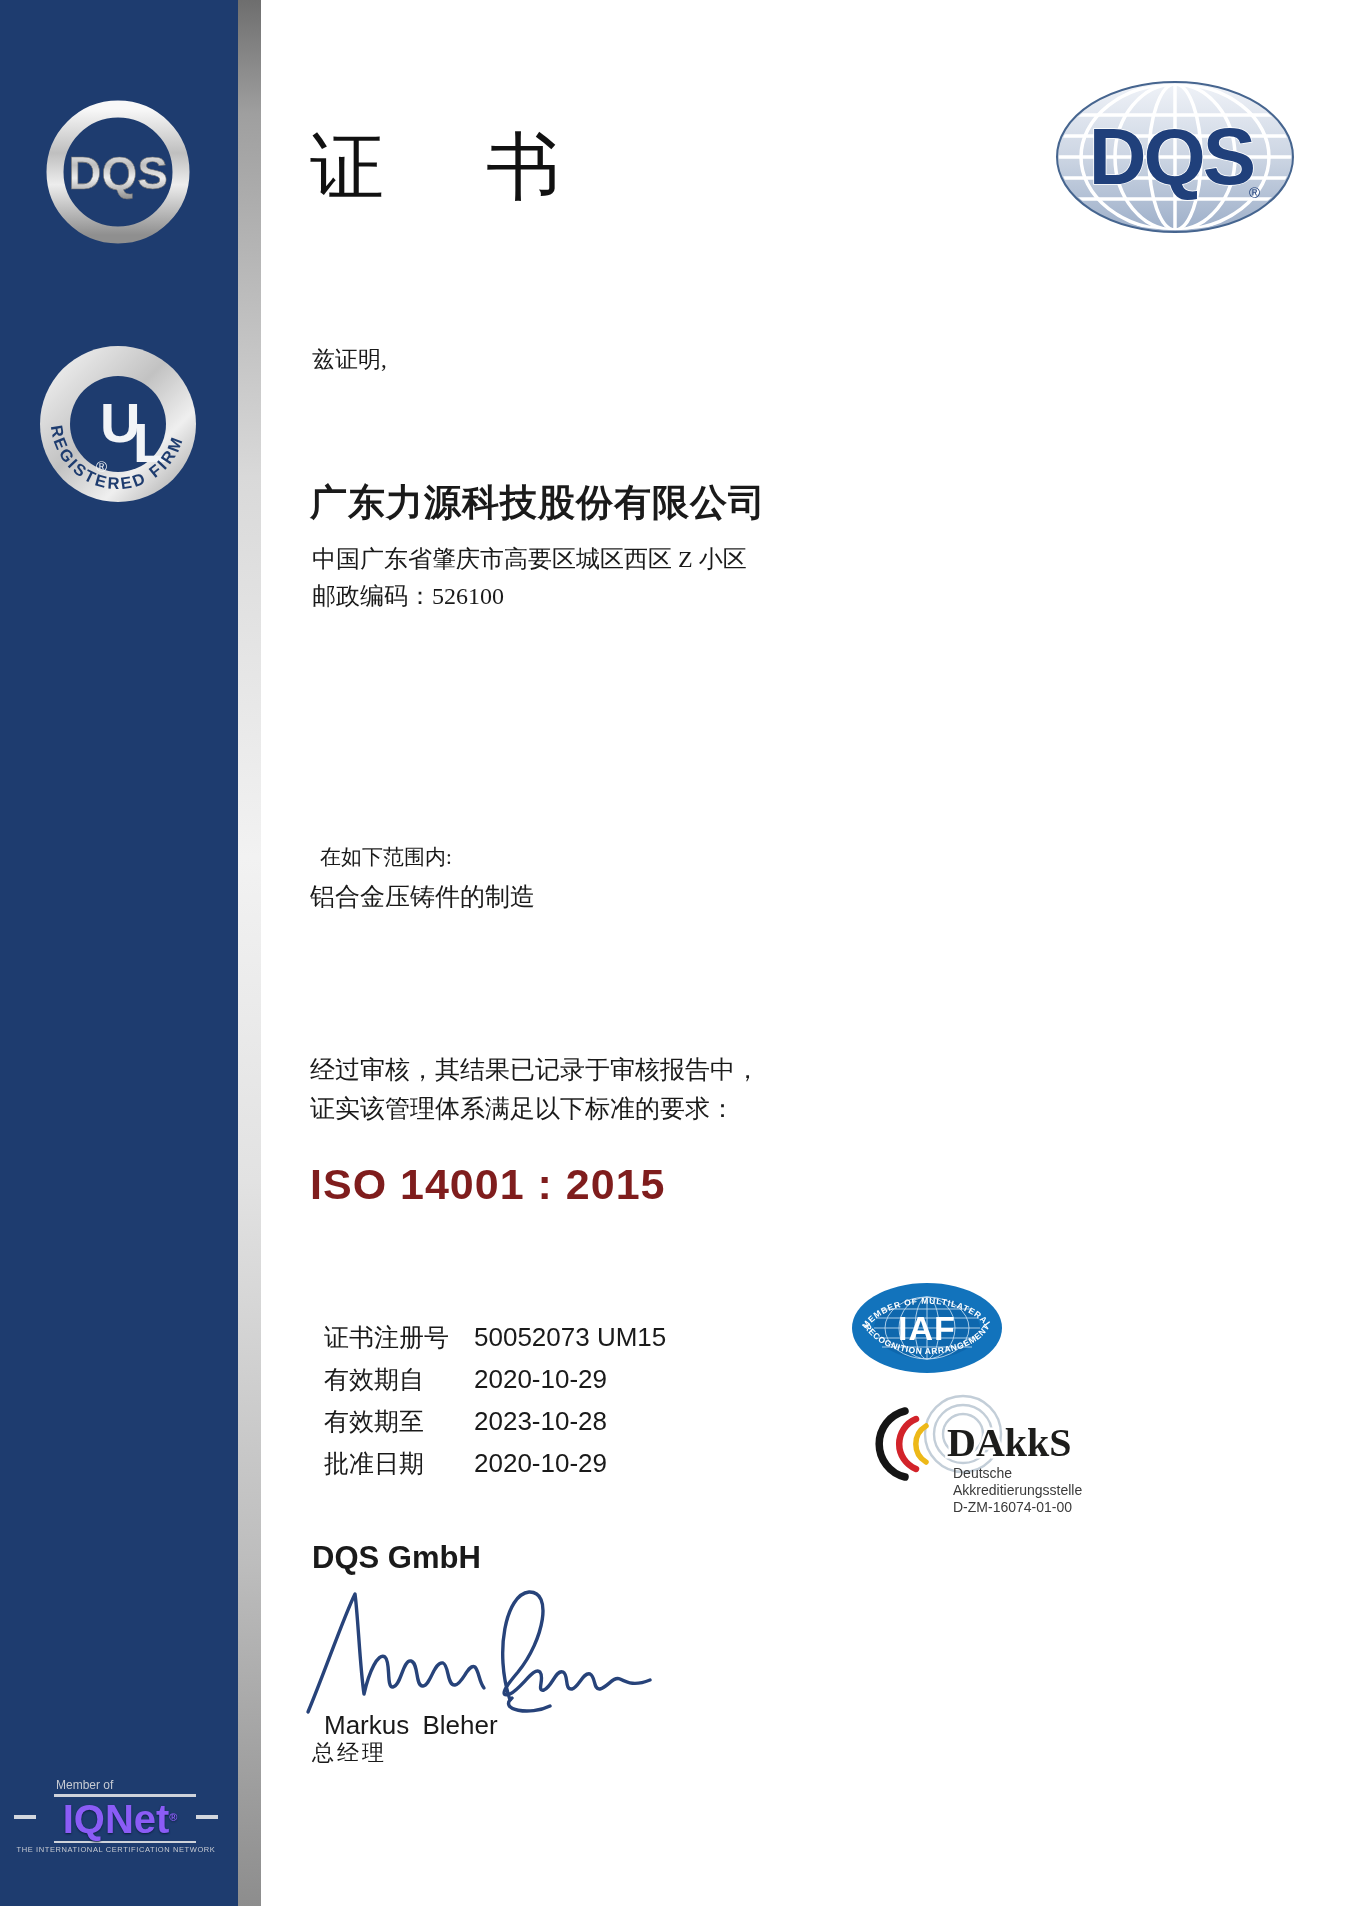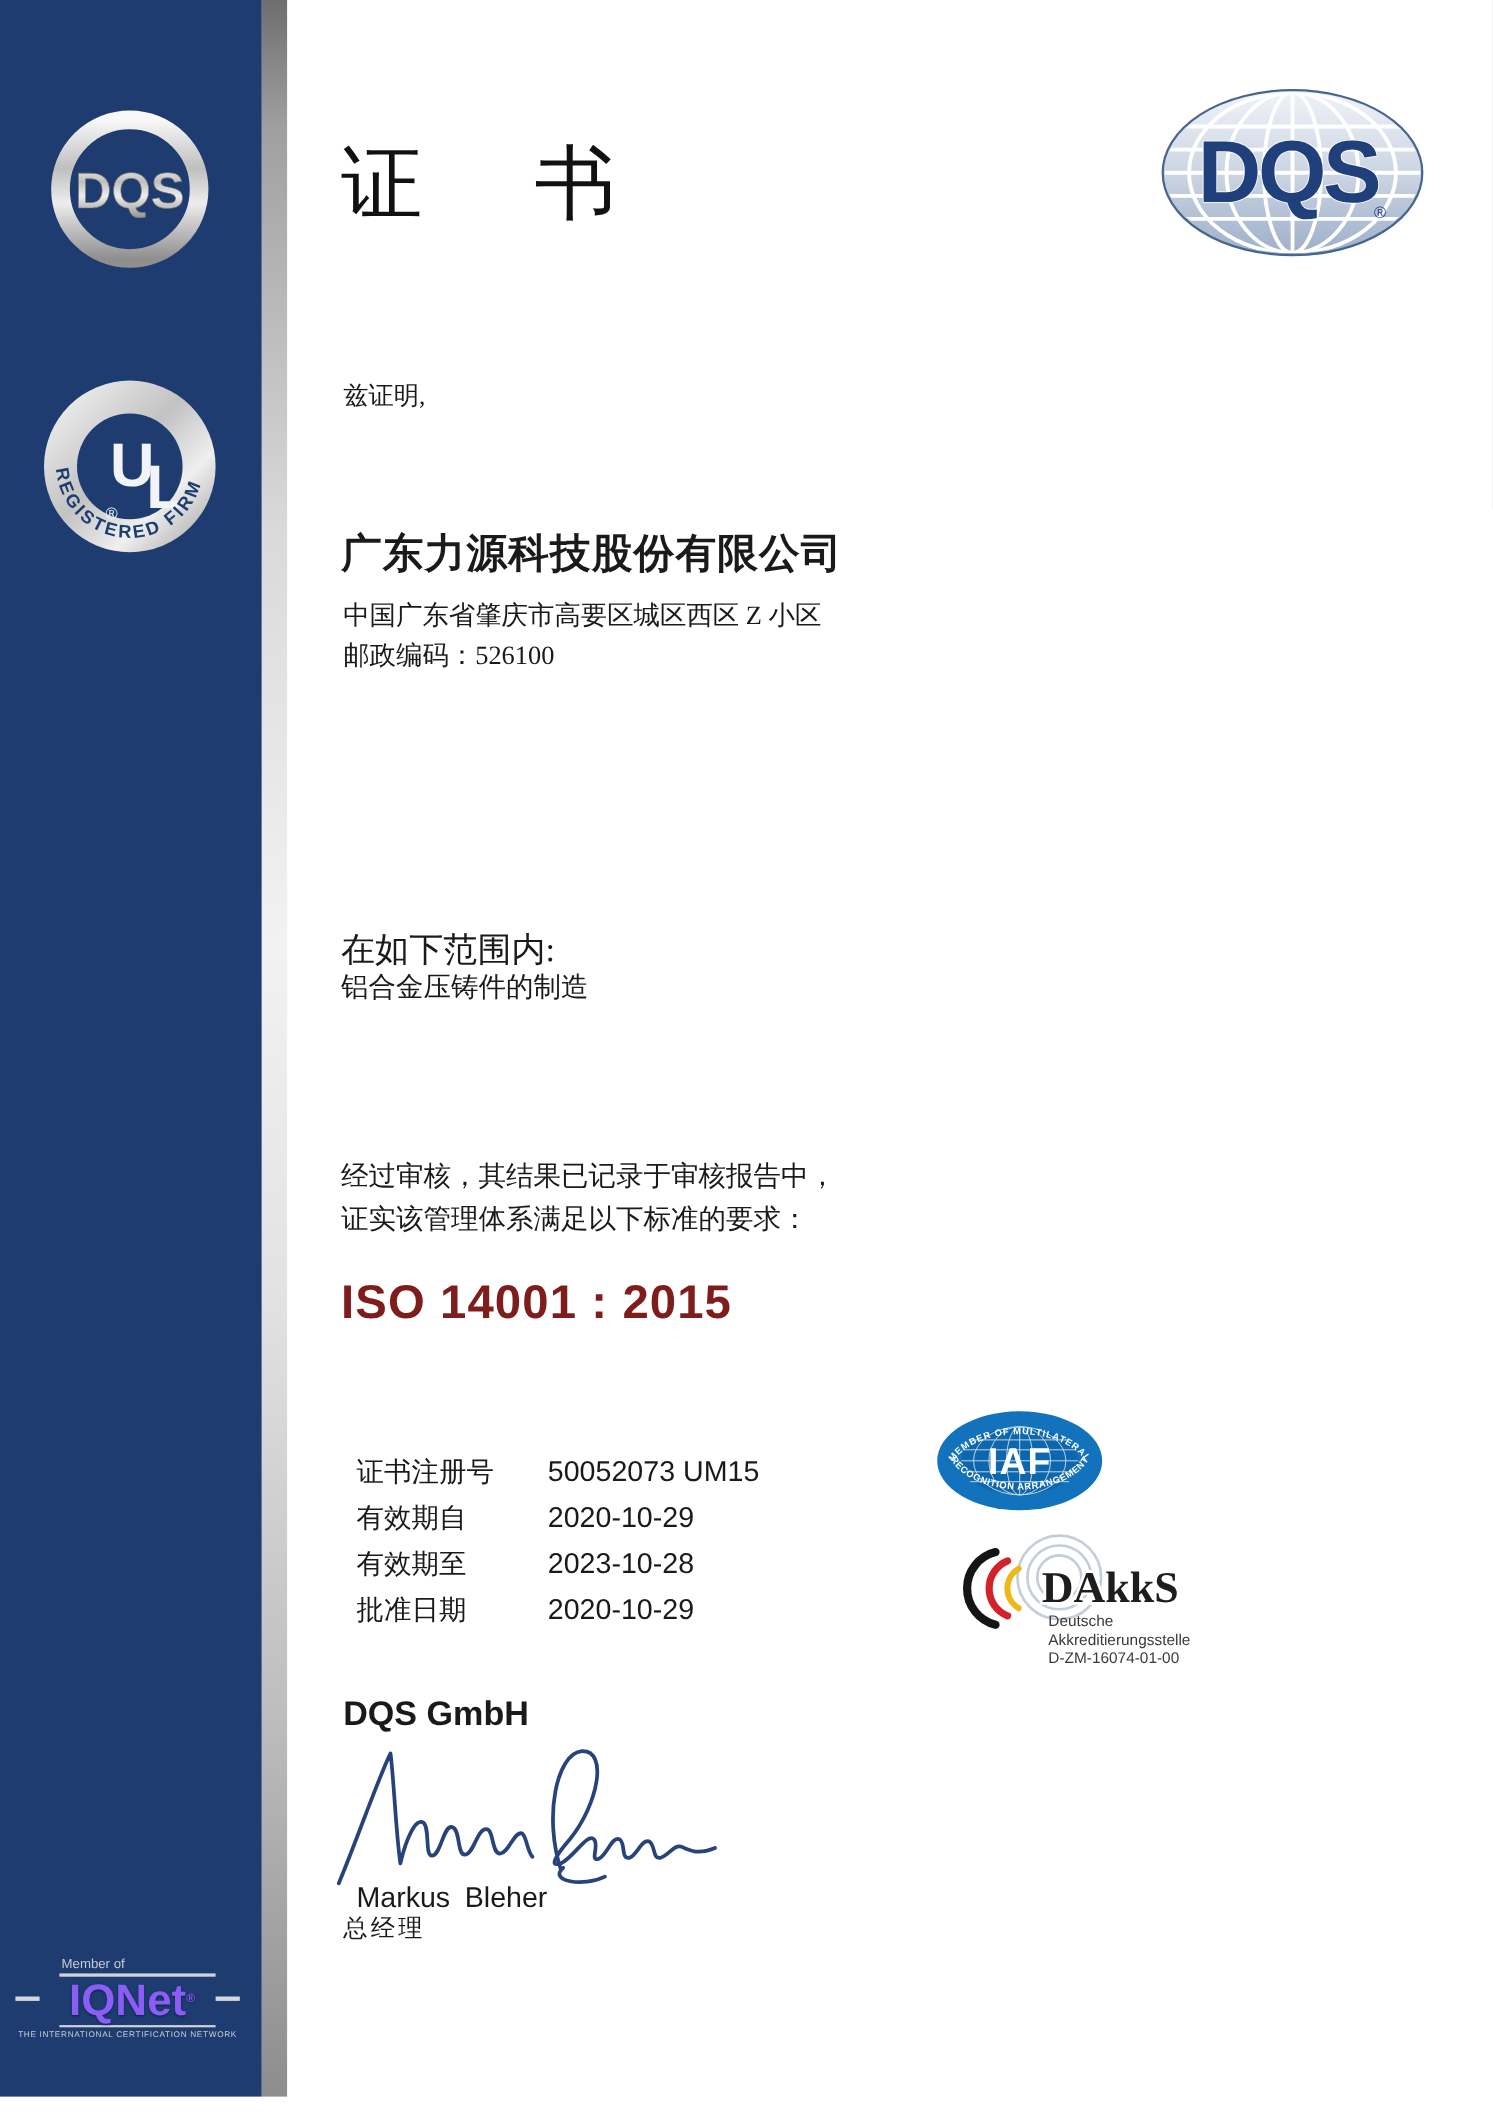--- a/index.html
+++ b/index.html
@@ -15,29 +15,29 @@
   .abs { position:absolute; }
   .sans  { font-family:"Liberation Sans", sans-serif; }
 
   .doc-title { left:310px; top:118px; font-size:74px; letter-spacing:14px; white-space:pre; color:#111; }
   .certify   { left:312px; top:344px; font-size:23px; }
   .company-name { left:310px; top:478px; font-size:37px; font-weight:bold; letter-spacing:1px; }
   .company-address { left:312px; top:543px; font-size:24px; }
   .company-postal  { left:312px; top:580px; font-size:24px; }
   .system-line { left:310px; top:703px; font-size:25px; }
   .system-line b { font-size:27px; letter-spacing:1px; }
-  .scope-intro { left:310px; top:843px; font-size:31px; }
+  .scope-intro { left:320px; top:843px; font-size:21px; }
   .scope-text  { left:310px; top:880px; font-size:25px; }
   .audit { left:310px; top:1050px; font-size:25px; line-height:39px; }
   .standard { left:310px; top:1160px; font-size:43px; font-weight:bold; letter-spacing:1px; color:#7f1d1d; }
 
   .details { left:324px; top:1316px; width:420px; }
   .detail-row { display:flex; height:42px; align-items:center; }
   .detail-label { width:148px; font-size:25px; }
-  .detail-value { font-family:"Liberation Sans", sans-serif; font-size:26px; padding-left:2px;margin-left:24px; }
+  .detail-value { font-family:"Liberation Sans", sans-serif; font-size:26px; padding-left:2px; }
 
   .issuer { left:312px; top:1540px; font-size:31px; font-weight:bold; font-family:"Liberation Sans", sans-serif; }
   .signer-name { left:324px; top:1710px; font-size:26px; font-family:"Liberation Sans", sans-serif; word-spacing:6px; }
   .signer-title { left:312px; top:1738px; font-size:22px; letter-spacing:3px; }
   .footer { left:295px; top:1793px; width:900px; font-family:"Liberation Sans", sans-serif;
     font-size:19.5px; line-height:27px; color:#1a1a1a; }
 
   
   .iqnet { left:6px; top:1778px; width:220px; color:#d3d7de; text-align:center;
     font-family:"Liberation Sans", sans-serif; }

